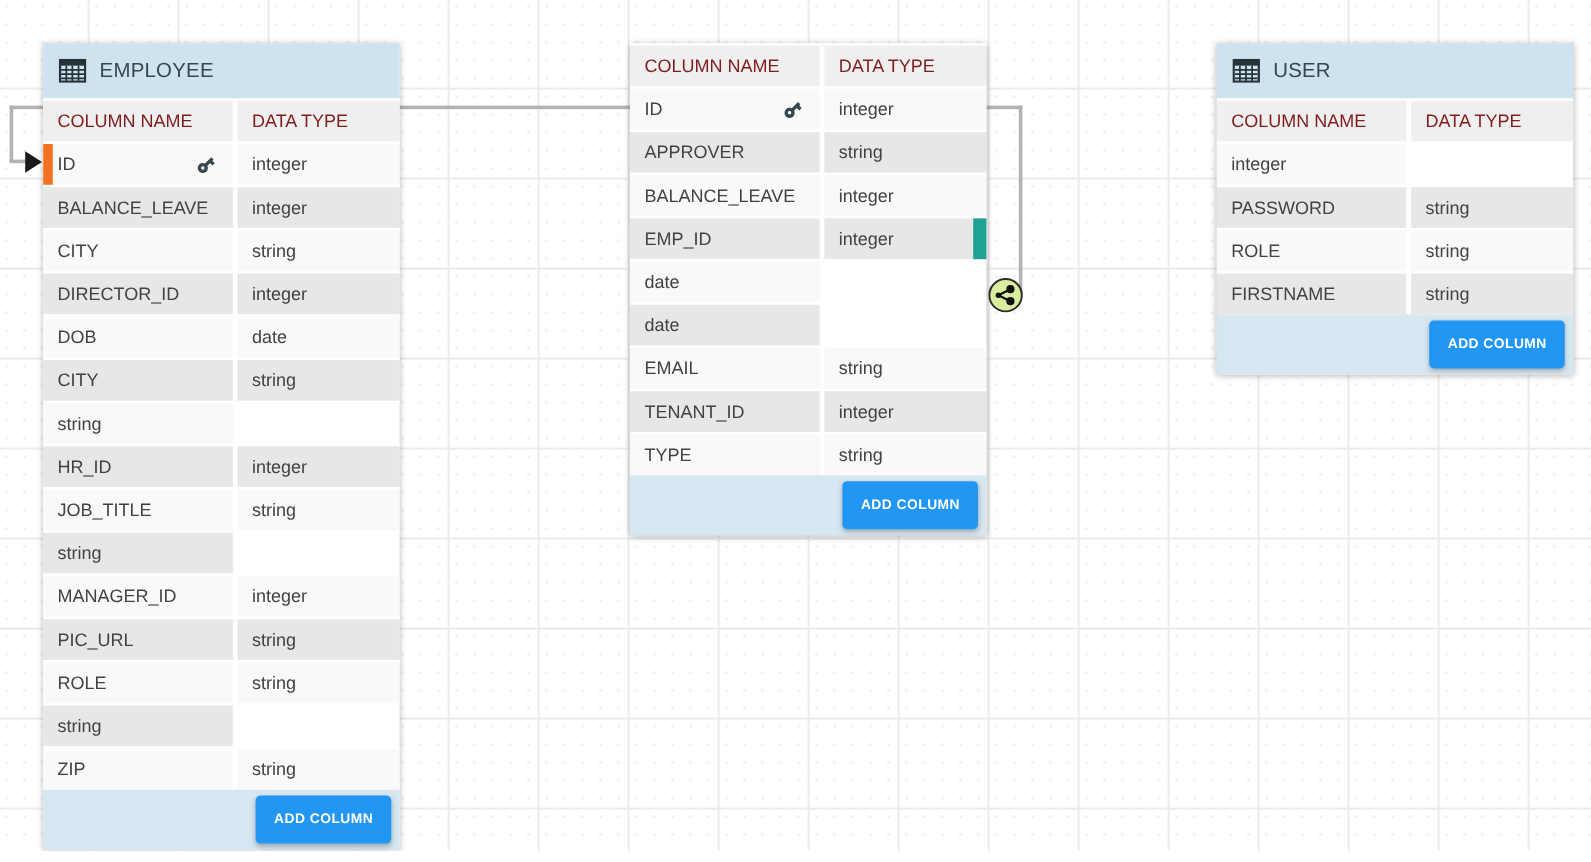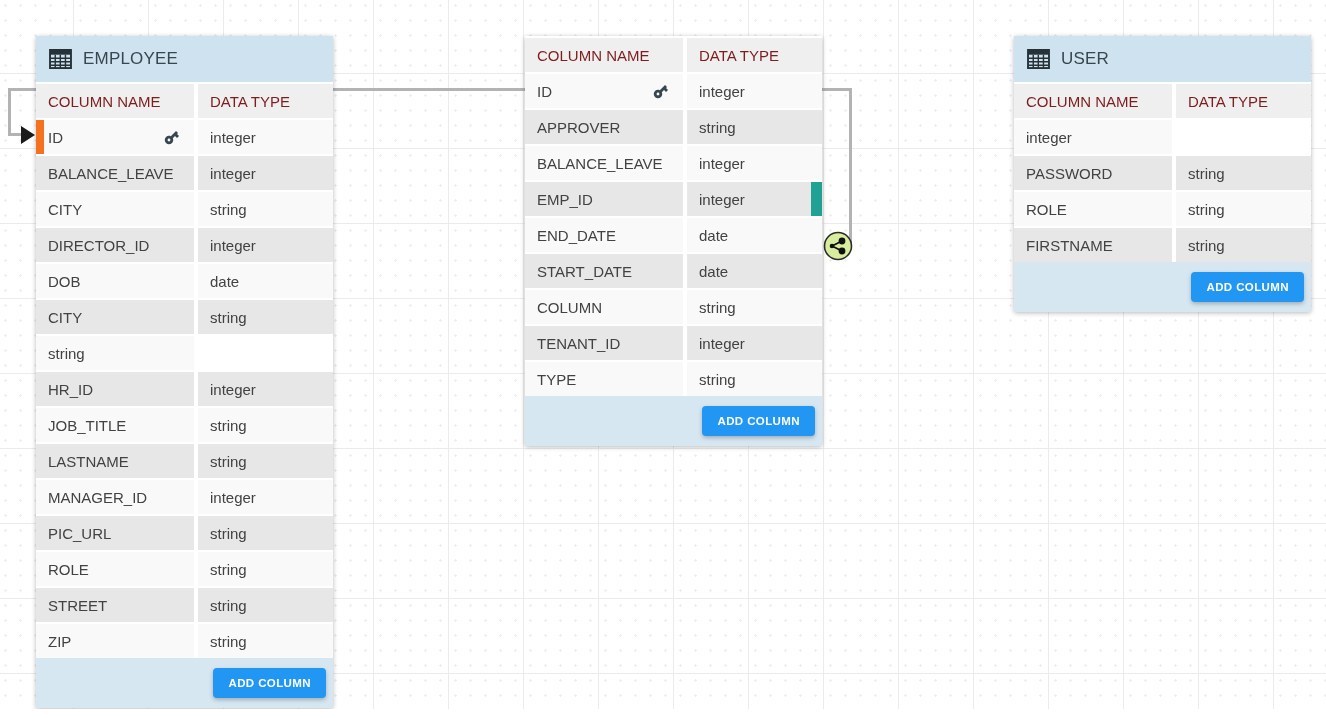--- a/index.html
+++ b/index.html
@@ -52,21 +52,21 @@
   .col-headers .cell{background:var(--column-header-bg);font-weight:500;color:#7f1d1d;}
   .rows .row:nth-child(odd) .cell{background:var(--row-odd-bg);}
   .rows .row:nth-child(even) .cell{background:var(--row-even-bg);}
   .keyicon{display:flex;color:var(--title-text);transform:rotate(-45deg);}
   .marker{position:absolute;top:0;bottom:0;z-index:4;}
   .marker-left{left:0;width:8px;background:var(--key-marker-orange);}
   .marker-right{right:0;width:11px;background:var(--fk-marker-teal);}
 
   .table-footer{height:50px;background:var(--table-footer-bg);
     display:flex;align-items:center;justify-content:flex-end;padding-right:7px;}
-  .add-col-btn{height:30px;padding:0 15px;background:var(--button-bg);color:#fff;
+  .add-col-btn{height:40px;padding:0 15px;background:var(--button-bg);color:#fff;
     border:none;border-radius:4px;font-family:inherit;font-size:11.5px;font-weight:bold;
     letter-spacing:.4px;cursor:pointer;box-shadow:0 2px 4px rgba(0,0,0,.25);}
 </style>
 </head>
 <body>
 
 <div class="canvas">
 
   <div class="rel-seg" style="left:8px;top:88px;width:844px;height:3px;"></div>
   <div class="rel-seg" style="left:849px;top:88px;width:3px;height:158px;"></div>
@@ -181,24 +181,20 @@
     <div class="cell name-cell">
       <span>JOB_TITLE</span>
 
     </div>
     <div class="cell type-cell">
               <span>string</span>
             </div>
   </div>
           <div class="row">
 
-    <div class="cell name-cell">
-      <span>LASTNAME</span>
-
-    </div>
     <div class="cell type-cell">
               <span>string</span>
             </div>
   </div>
           <div class="row">
 
     <div class="cell name-cell">
       <span>MANAGER_ID</span>
 
     </div>
@@ -221,24 +217,20 @@
     <div class="cell name-cell">
       <span>ROLE</span>
 
     </div>
     <div class="cell type-cell">
               <span>string</span>
             </div>
   </div>
           <div class="row">
 
-    <div class="cell name-cell">
-      <span>STREET</span>
-
-    </div>
     <div class="cell type-cell">
               <span>string</span>
             </div>
   </div>
           <div class="row">
 
     <div class="cell name-cell">
       <span>ZIP</span>
 
     </div>
@@ -301,42 +293,34 @@
     <div class="cell name-cell">
       <span>EMP_ID</span>
 
     </div>
     <div class="cell type-cell">
               <span>integer</span>
             </div>
   </div>
           <div class="row">
 
-    <div class="cell name-cell">
-      <span>END_DATE</span>
-
-    </div>
     <div class="cell type-cell">
               <span>date</span>
             </div>
   </div>
           <div class="row">
 
-    <div class="cell name-cell">
-      <span>START_DATE</span>
-
-    </div>
     <div class="cell type-cell">
               <span>date</span>
             </div>
   </div>
           <div class="row">
 
     <div class="cell name-cell">
-      <span>COLUMN</span>
+      <span>EMAIL</span>
 
     </div>
     <div class="cell type-cell">
               <span>string</span>
             </div>
   </div>
           <div class="row">
 
     <div class="cell name-cell">
       <span>TENANT_ID</span>

